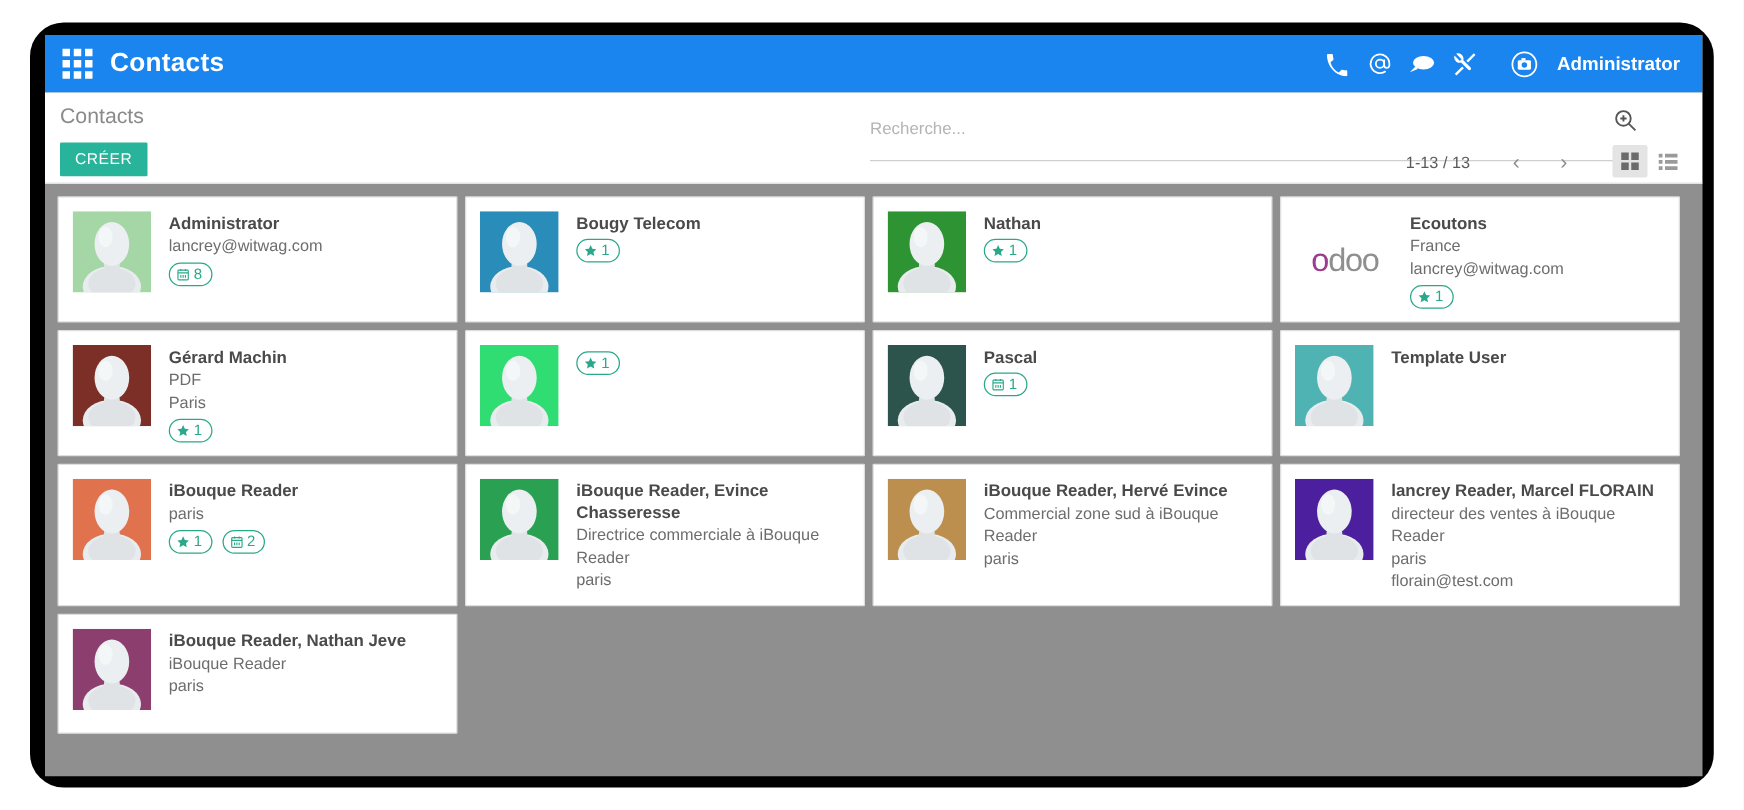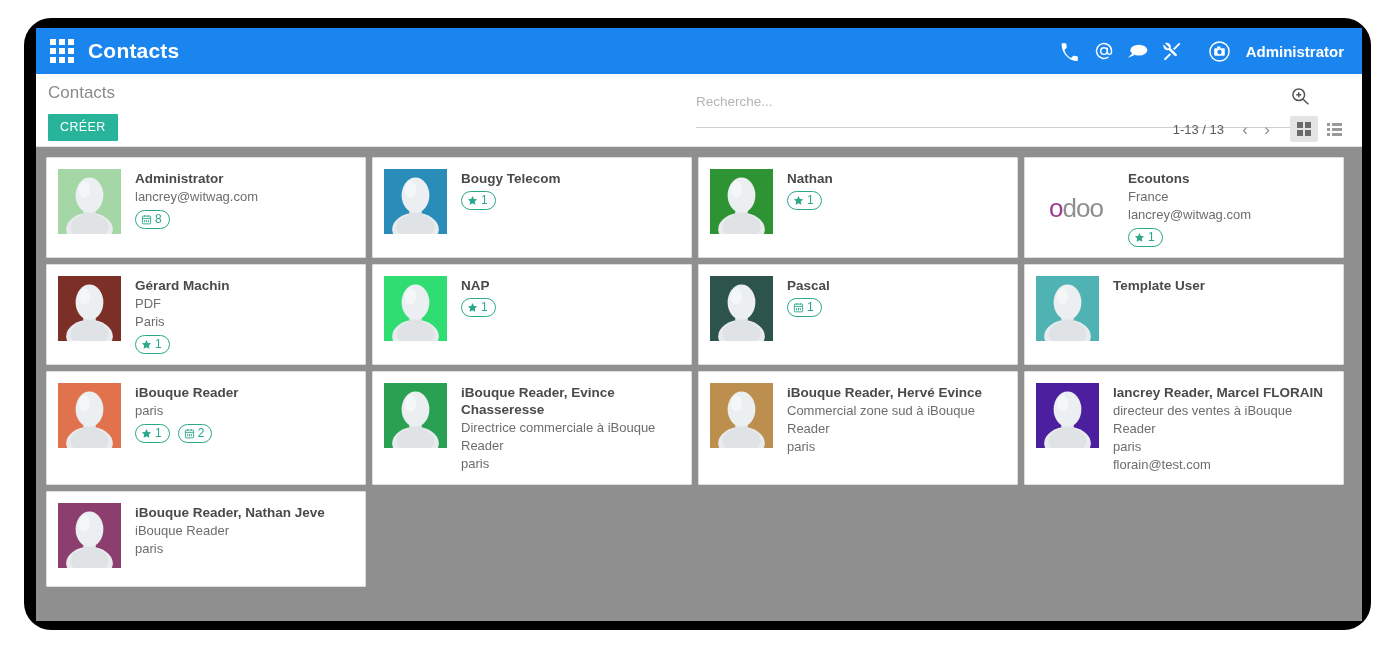--- a/index.html
+++ b/index.html
@@ -117,21 +117,21 @@
     width: 594px;
     background: transparent;
     padding: 0 0 2px 0;
   }
   #search-input::placeholder { color: #b4b4b4; }
   #search-toggle-icon { cursor: pointer; padding-bottom: 1px; }
 
   #pager {
     position: absolute;
     right: 14px; top: 42px;
-    display: flex; align-items: center; gap: 0px;
+    display: flex; align-items: center; gap: 16px;
   }
   #pager-count {
     font-size: 13px; color: #5a5a5a;
     margin-right: 10px;
     white-space: nowrap;
   }
   .pager-arrow {
     width: 22px; height: 22px;
     display: flex; align-items: center; justify-content: center;
     color: #8c8c8c;
@@ -467,21 +467,20 @@
             <svg viewBox="0 0 100 104" preserveAspectRatio="xMidYMid slice">
               <rect width="100" height="104" fill="#2fdd72"></rect>
               <ellipse cx="50" cy="96" rx="37" ry="26" fill="#e9ecee"></ellipse>
               <ellipse cx="50" cy="92" rx="30" ry="20" fill="#dfe3e6"></ellipse>
               <rect x="40" y="60" width="20" height="22" rx="9" fill="#dfe3e6"></rect>
               <ellipse cx="50" cy="42" rx="22" ry="28" fill="#eceff1"></ellipse>
               <ellipse cx="42" cy="33" rx="9" ry="13" fill="#f7f9fa" opacity="0.75"></ellipse>
             </svg>
           </div>
           <div class="card-body">
-            <div class="card-title">NAP</div>
             <div class="badges">
               <span class="badge">
                 <span>
                   <svg width="11" height="11" viewBox="0 0 24 24" fill="#2aa88a">
                     <path d="M12 2l3 6.6 7 .9-5 4.9 1.3 7L12 18l-6.3 3.4 1.3-7-5-4.9 7-.9z"></path>
                   </svg>
                 </span>
                 <span>1</span>
               </span>
             </div>

